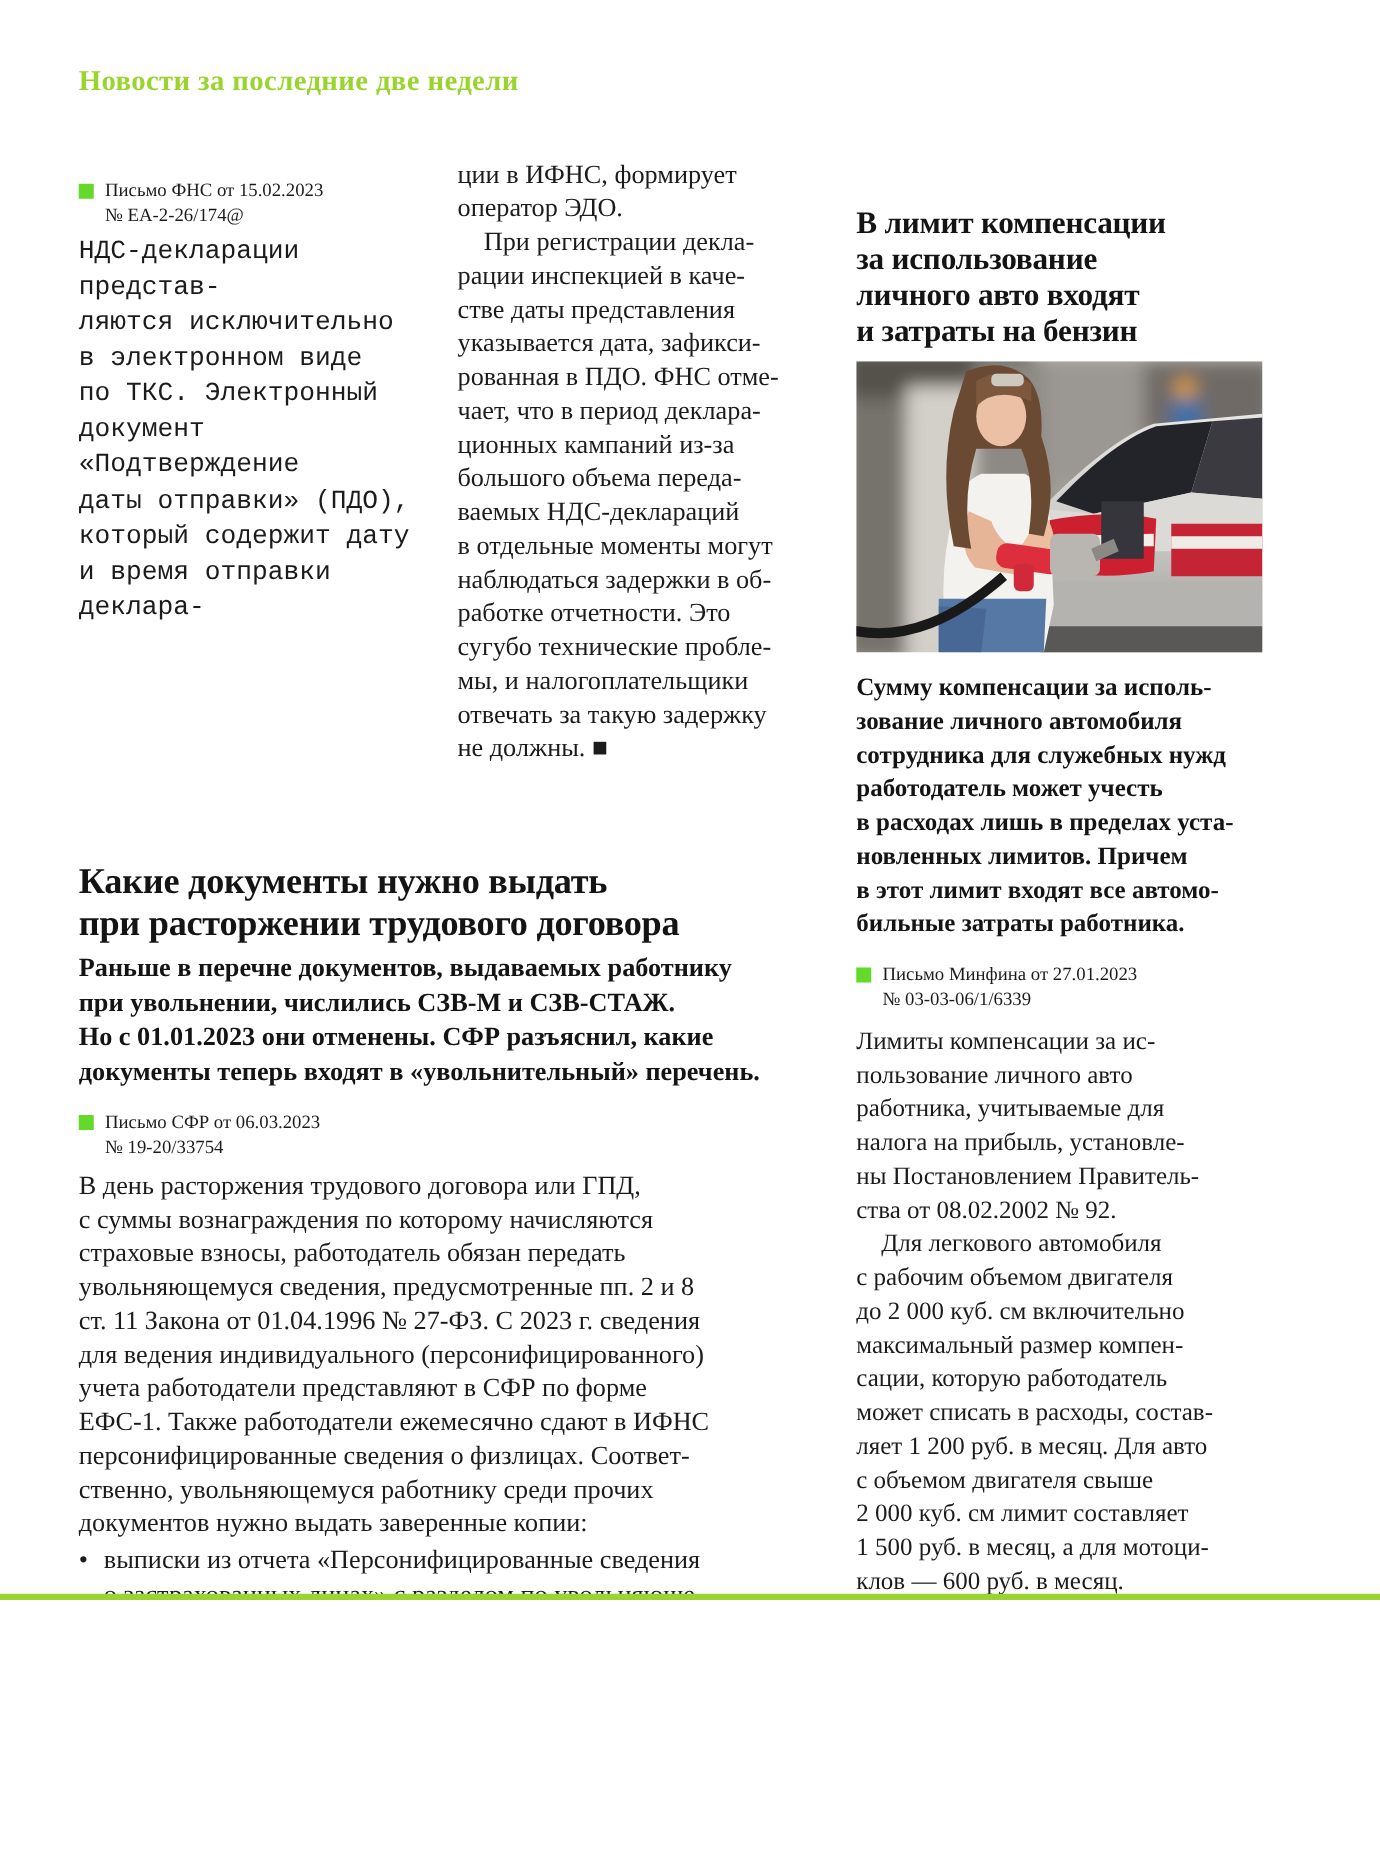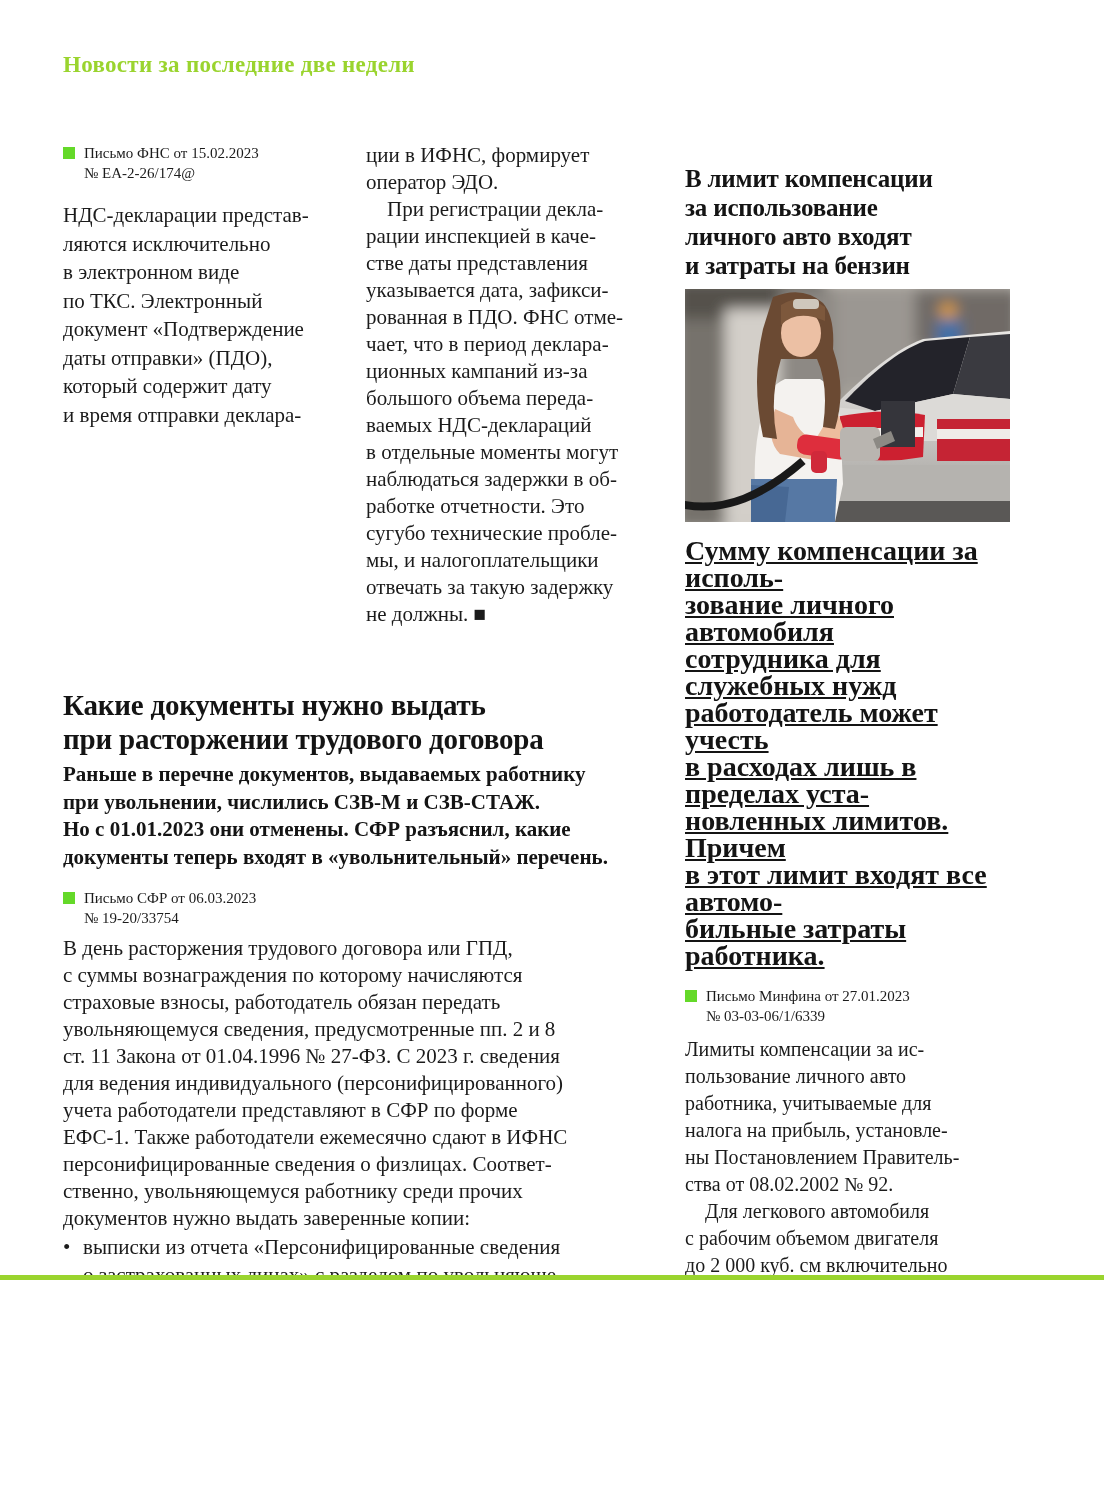--- a/index.html
+++ b/index.html
@@ -26,33 +26,33 @@
   .h1-right { font-size:25px; line-height:29px;margin-top:40px; }
 
   .cols { display:flex; gap:22px; margin-top:10px; }
   .col { width:281px; }
 
   .lede {
     margin:0; font-weight:bold; font-size:21px; line-height:28px;
     white-space:pre-line; color:#141414;
   }
   .lede-wide { font-size:21px; line-height:27.5px; margin-top:5px; }
-  .lede-right { font-size:28px; line-height:27px; margin-top:15px;text-decoration:underline; }
+  .lede-right { font-size:20px; line-height:27px; margin-top:15px; }
 
   .source {
     display:flex; gap:9px; margin-top:18px;
     font-size:15px; line-height:19.5px; white-space:pre-line;
   }
   .sq { flex:none; width:12px; height:12px; margin-top:3px; }
 
   .body {
     margin:0; font-size:21px; line-height:28.5px; white-space:pre-line;
   }
-  .body-col1 { margin-top:18px; }
-  .body-col2 { margin-top:16px; line-height:27px; }
+  .body-col1 { margin-top:5px;font-family:Liberation Mono, monospace; }
+  .body-col2 { margin-top:0; line-height:27px; }
   .body-wide { margin-top:7px; line-height:27px; }
   .body-right { font-size:20px; line-height:27px; margin-top:10px; }
 
   .bullets { list-style:none; margin:1px 0 0 0; padding:0; }
   .bullets li { display:flex; font-size:21px; line-height:28px; }
   .bullets .dot { flex:none; width:20px; }
   .bullets .btxt { white-space:pre-line; }
 
   figure.photo { margin:9px 0 0 0; width:325px; height:233px; overflow:hidden; }
 

